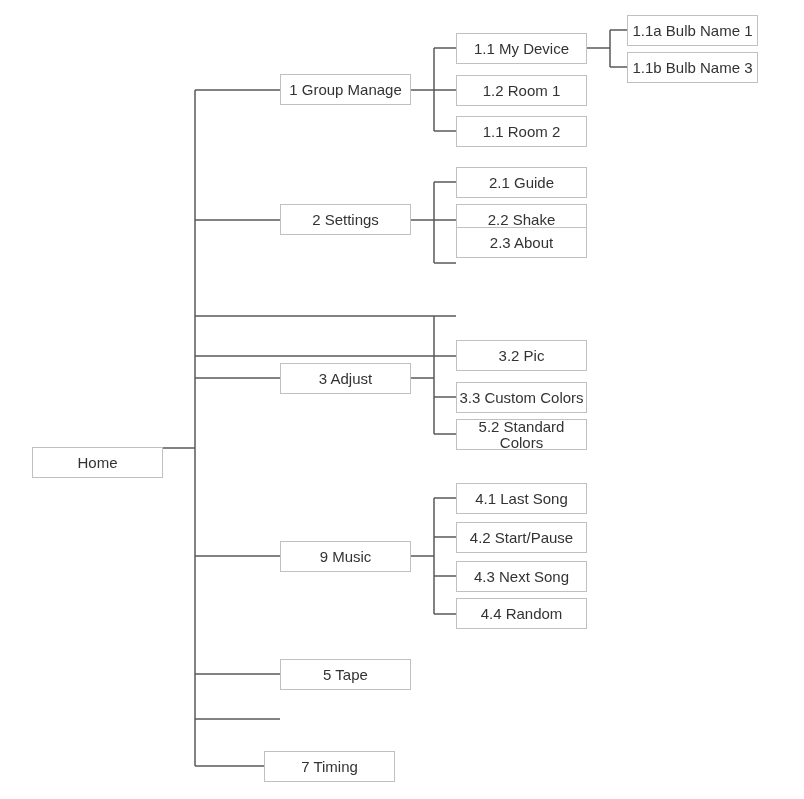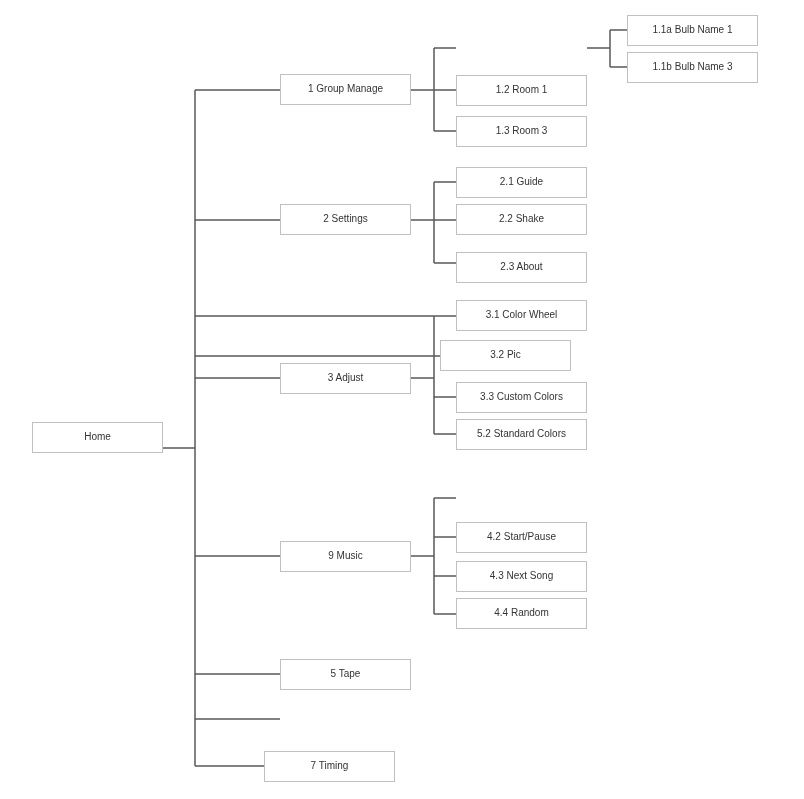--- a/index.html
+++ b/index.html
@@ -19,21 +19,21 @@
   #wires{position:absolute;left:0;top:0;width:804px;height:799px;}
   #wires line{stroke:var(--connector);stroke-width:1.5;}
   .node{
     position:absolute;
     width:131px;height:31px;
     box-sizing:border-box;
     border:1.5px solid var(--box-border);
     background:#fff;
     display:flex;align-items:center;justify-content:center;
     text-align:center;
-    font-size:10px;line-height:1.05;
+    font-size:15px;line-height:1.05;
     color:var(--text);
     padding:0 2px;
   }
 </style>
 </head>
 <body>
 
 <div id="canvas">
 
   <svg id="wires" xmlns="http://www.w3.org/2000/svg" width="804" height="799">
@@ -77,41 +77,42 @@
       <line x1="434" y1="576" x2="456" y2="576"></line>
       <line x1="434" y1="614" x2="456" y2="614"></line>
     </g>
     <g>
       <line x1="195" y1="674" x2="280" y2="674"></line>
       <line x1="195" y1="719" x2="280" y2="719"></line>
       <line x1="195" y1="766" x2="280" y2="766"></line>
     </g>
   </svg>
 
-  <div class="node" style="left:32px;top:422px">Home</div>
+  <div class="node" style="left:32px;top:447px">Home</div>
 
   <div class="node" style="left:280px;top:74px">1 Group Manage</div>
   <div class="node" style="left:280px;top:204px">2 Settings</div>
   <div class="node" style="left:280px;top:363px">3 Adjust</div>
   <div class="node" style="left:280px;top:541px">9 Music</div>
   <div class="node" style="left:280px;top:659px">5 Tape</div>
   <div class="node" style="left:264px;top:751px">7 Timing</div>
 
+  <div class="node" style="left:456px;top:33px">1.1 My Device</div>
   <div class="node" style="left:456px;top:75px">1.2 Room 1</div>
-  <div class="node" style="left:456px;top:116px">1.3 Room 3</div>
+  <div class="node" style="left:456px;top:116px">1.1 Room 2</div>
 
   <div class="node" style="left:456px;top:167px">2.1 Guide</div>
   <div class="node" style="left:456px;top:204px">2.2 Shake</div>
-  <div class="node" style="left:456px;top:252px">2.3 About</div>
+  <div class="node" style="left:456px;top:227px">2.3 About</div>
 
-  <div class="node" style="left:456px;top:300px">3.1 Color Wheel</div>
-  <div class="node" style="left:440px;top:340px">3.2 Pic</div>
+  <div class="node" style="left:456px;top:340px">3.2 Pic</div>
   <div class="node" style="left:456px;top:382px">3.3 Custom Colors</div>
   <div class="node" style="left:456px;top:419px">5.2 Standard Colors</div>
 
+  <div class="node" style="left:456px;top:483px">4.1 Last Song</div>
   <div class="node" style="left:456px;top:522px">4.2 Start/Pause</div>
   <div class="node" style="left:456px;top:561px">4.3 Next Song</div>
   <div class="node" style="left:456px;top:598px">4.4 Random</div>
 
   <div class="node" style="left:627px;top:15px">1.1a Bulb Name 1</div>
   <div class="node" style="left:627px;top:52px">1.1b Bulb Name 3</div>
 
 </div>
 
 </body></html>

